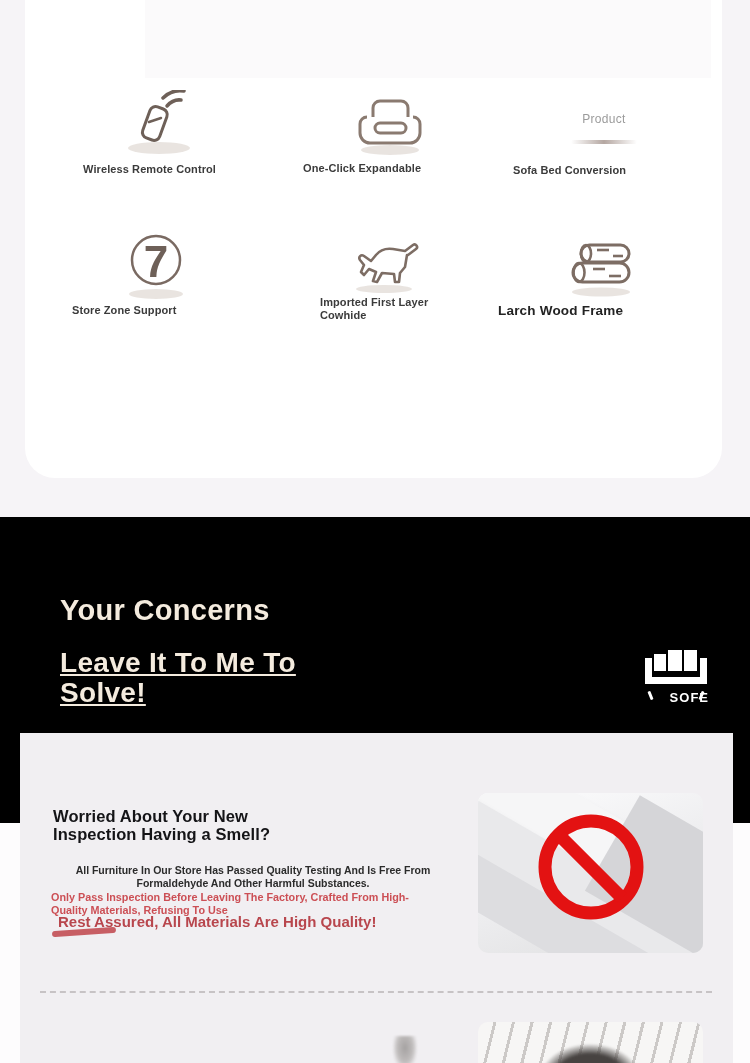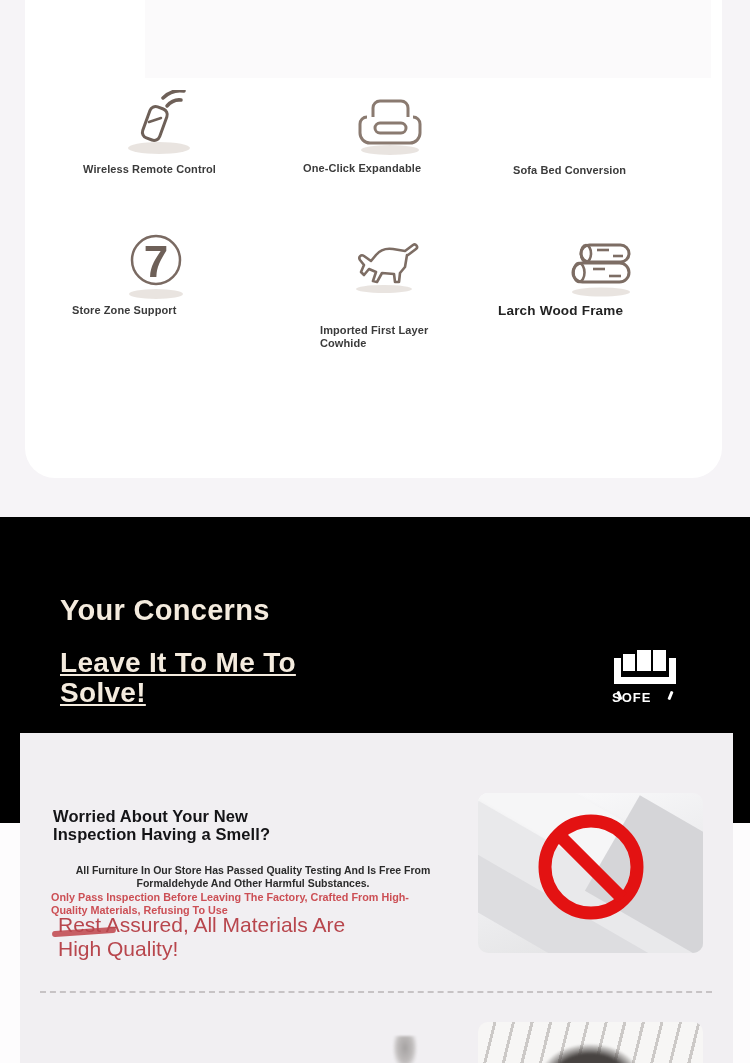--- a/index.html
+++ b/index.html
@@ -6,46 +6,46 @@
   body{font-family:"Liberation Sans",sans-serif;background:#f6f4f7;}
   #page{position:relative;width:750px;height:1063px;overflow:hidden;background:#f6f4f7;}
 
   
   .card{position:absolute;left:25px;top:0;width:697px;height:478px;background:#ffffff;
         border-radius:0 0 30px 30px;}
   .card-ghost{position:absolute;left:120px;top:0;width:566px;height:78px;background:#fbfafb;}
   .ficon{position:absolute;}
   .flabel{position:absolute;font-weight:bold;font-size:11px;line-height:1.2;color:#3b3b3b;
           text-align:left;letter-spacing:.1px;}
-  .flabel.left{text-align:left;margin-top:28px;}
+  .flabel.left{text-align:left;}
   .flabel.big{font-size:13.5px;color:#232323;letter-spacing:.2px;}
   .ph-wrap{position:absolute;text-align:center;}
   .ph-text{font-size:12px;color:#9b9b9b;letter-spacing:.3px;}
   .ph-line{margin:14px auto 0;width:66px;height:4px;border-radius:2px;
            background:linear-gradient(to right,rgba(140,120,110,0),rgba(120,95,85,.55),rgba(140,120,110,0));}
 
   
   .banner{position:absolute;left:0;top:517px;width:750px;height:306px;background:#000000;}
   .banner-t1{position:absolute;left:60px;top:77px;font-size:29px;font-weight:bold;color:#f4ebde;letter-spacing:.3px;}
   .banner-t2{position:absolute;left:60px;top:131px;width:280px;font-size:28px;font-weight:bold;
              color:#f4ebde;line-height:1.07;letter-spacing:.3px;text-decoration:underline;}
-  .sofe{position:absolute;left:612px;top:129px;width:66px;text-align:left;}
+  .sofe{position:absolute;left:643px;top:129px;width:66px;text-align:right;}
   .sofe-legs{display:flex;justify-content:space-between;align-items:flex-start;margin-top:1px;padding:0 6px;}
   .sofe-leg{width:3px;height:9px;background:#fff;border-radius:1px;}
   .sofe-leg.l{transform:rotate(-22deg);}
   .sofe-leg.r{transform:rotate(22deg);}
   .sofe-text{margin-top:-10px;font-size:13px;font-weight:bold;color:#fff;letter-spacing:1px;}
 
   
   .panel{position:absolute;left:20px;top:733px;width:713px;height:330px;background:#f1eff2;}
   .strip{position:absolute;background:#fdfcfd;}
   .q-head{position:absolute;font-weight:bold;color:#141417;font-size:16.5px;line-height:1.12;letter-spacing:.1px;}
   .q-body{position:absolute;font-weight:bold;font-size:10.5px;line-height:1.25;color:#2b2b2b;text-align:center;}
   .q-note{position:absolute;font-weight:bold;font-size:10.8px;line-height:1.22;color:#cc4f55;}
-  .q-emph{position:absolute;font-weight:normal;font-size:21px;line-height:1.15;color:#b8464d;z-index:2;}
+  .q-emph{position:absolute;font-weight:bold;font-size:15px;line-height:1.15;color:#b8464d;z-index:2;}
   .swoosh{position:absolute;width:64px;height:6px;background:#c0444b;border-radius:3px;
           transform:rotate(-4deg);opacity:.85;z-index:1;}
   .photo{position:absolute;width:225px;height:160px;border-radius:10px;overflow:hidden;}
   .photo1{background:linear-gradient(160deg,#fdfdfe 0%,#ececee 55%,#dededf 100%);}
   .plank{position:absolute;transform:rotate(30deg);border-radius:3px;}
   .p1{left:-70px;top:4px;width:330px;height:64px;background:#f6f6f7;box-shadow:0 7px 9px rgba(80,80,85,.22);}
   .p2{left:-85px;top:58px;width:330px;height:56px;background:#e9e9eb;box-shadow:0 6px 8px rgba(80,80,85,.18);}
   .p3{left:-95px;top:106px;width:330px;height:50px;background:#dddde0;}
   .pwedge{position:absolute;right:-40px;top:30px;width:140px;height:110px;background:#d5d5d8;transform:rotate(30deg);}
   .nosign{position:absolute;left:50%;top:46%;transform:translate(-50%,-50%);}
@@ -73,20 +73,24 @@
       <line x1="27" y1="32" x2="39" y2="28" stroke="#6e6058" stroke-width="2.5" stroke-linecap="round"></line>
     </svg>
 
     <svg class="ficon" style="left:327px;top:96px" width="76" height="60" viewBox="0 0 76 60">
       <ellipse cx="38" cy="54" rx="29" ry="5" fill="#cfc3bb" opacity="0.45"></ellipse>
       <rect x="21" y="5" width="35" height="23" rx="7" fill="none" stroke="#8a7a70" stroke-width="3"></rect>
       <path d="M15 21 a7 7 0 0 0 -7 7 v9 a10 10 0 0 0 10 10 h40 a10 10 0 0 0 10 -10 v-9 a7 7 0 0 0 -7 -7" fill="#ffffff" stroke="#8a7a70" stroke-width="3" stroke-linejoin="round"></path>
       <rect x="23" y="27" width="31" height="10" rx="5" fill="none" stroke="#8a7a70" stroke-width="3"></rect>
     </svg>
 
+    <div class="ph-wrap" style="left:504px;top:112px;width:150px">
+      <div class="ph-text">Product</div>
+      <div class="ph-line"></div>
+    </div>
 
     <div class="flabel" style="left:58px;top:163px;width:200px">Wireless Remote Control</div>
     <div class="flabel" style="left:278px;top:162px;width:200px">One-Click Expandable</div>
     <div class="flabel" style="left:488px;top:164px;width:200px">Sofa Bed Conversion</div>
 
     <svg class="ficon" style="left:100px;top:232px" width="66" height="70" viewBox="0 0 66 70">
       <ellipse cx="31" cy="62" rx="27" ry="5" fill="#cfc3bb" opacity="0.45"></ellipse>
       <circle cx="31" cy="28" r="24" fill="none" stroke="#7a6a62" stroke-width="2.5"></circle>
       <text x="31" y="45" text-anchor="middle" font-size="44" font-weight="bold" font-family="Liberation Sans, sans-serif" fill="#6e6058">7</text>
     </svg>

